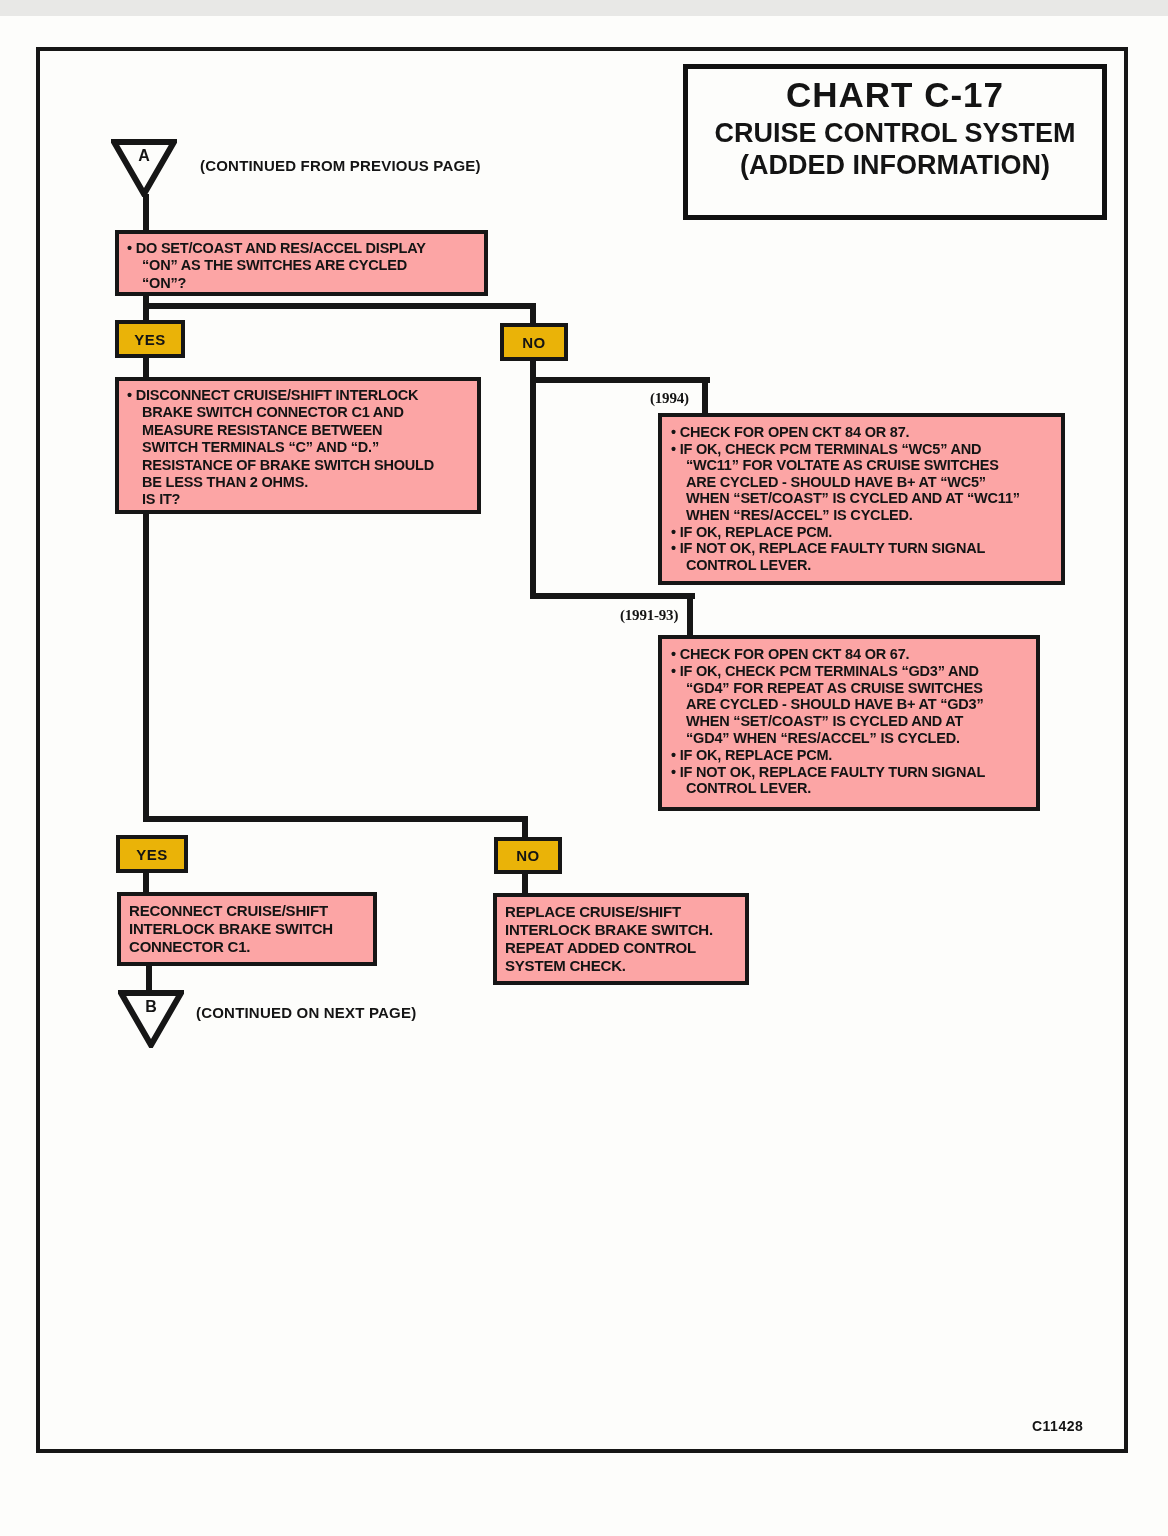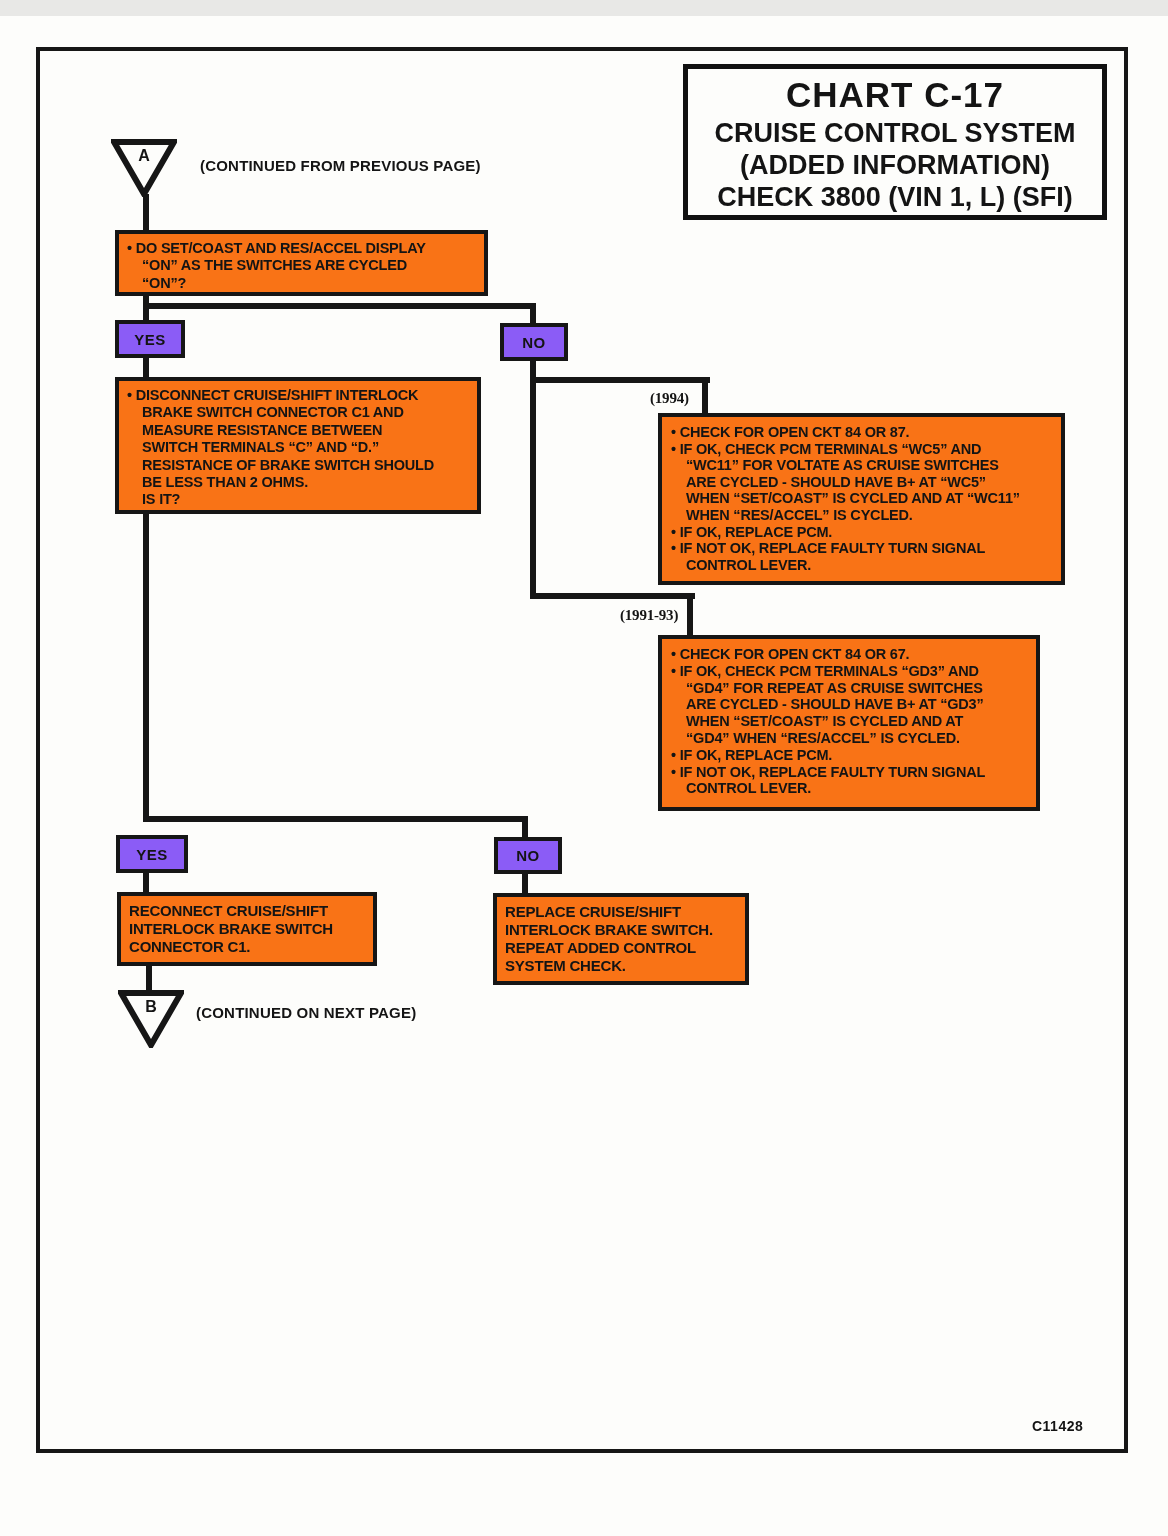--- a/index.html
+++ b/index.html
@@ -15,46 +15,45 @@
   .title-box{
     position:absolute;left:683px;top:48px;width:414px;height:142px;
     border:5px solid #111;text-align:center;padding-top:4px;
   }
   .title-l1{font-size:35px;line-height:44px;letter-spacing:1px;}
   .title-l2{font-size:27px;line-height:32px;}
   .tri{position:absolute;}
   .tri .tlabel{position:absolute;left:0;top:8px;width:66px;text-align:center;font-size:16px;}
   .cap{position:absolute;font-size:15px;letter-spacing:.2px;white-space:nowrap;}
   .fbox{
-    position:absolute;border:4px solid #161616;background:#f97316;
+    position:absolute;border:4px solid #161616;background:#fca5a5;
     font-size:14.5px;line-height:17.4px;letter-spacing:-0.2px;
     padding:6px 8px;white-space:nowrap;
   }
   .fbox .cont{padding-left:15px;}
   .dbox{
-    position:absolute;border:4px solid #161616;background:#8b5cf6;
+    position:absolute;border:4px solid #161616;background:#eab308;
     font-size:15px;text-align:center;letter-spacing:.5px;
     display:flex;align-items:center;justify-content:center;
   }
   .ylabel{position:absolute;font-size:15px;letter-spacing:-0.2px;white-space:nowrap;font-family:Liberation Serif, serif;}
   .figcode{position:absolute;left:1032px;top:1402px;font-size:14px;letter-spacing:.5px;}
   .attachment{position:absolute;left:0;top:1486px;width:1168px;text-align:center;font-size:24px;letter-spacing:1px;}
 </style>
 </head>
 <body>
 
 <div class="canvas">
 
   <div class="page-border"></div>
 
   <div class="title-box">
     <div class="title-l1">CHART C-17</div>
     <div class="title-l2">CRUISE CONTROL SYSTEM</div>
     <div class="title-l2">(ADDED INFORMATION)</div>
-    <div class="title-l2">CHECK 3800 (VIN 1, L) (SFI)</div>
   </div>
 
   <div class="tri" style="left:111px;top:123px;">
     <svg width="66" height="58">
       <polygon points="3,3 63,3 33,55" fill="#fdfdfb" stroke="#161616" stroke-width="6"></polygon>
     </svg>
     <span class="tlabel">A</span>
   </div>
   <div class="cap" style="left:200px;top:141px;">(CONTINUED FROM PREVIOUS PAGE)</div>
 

